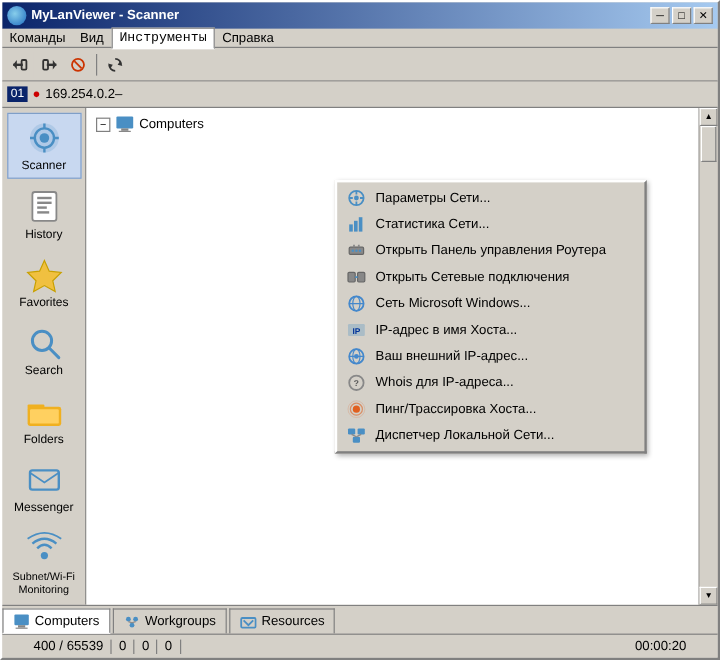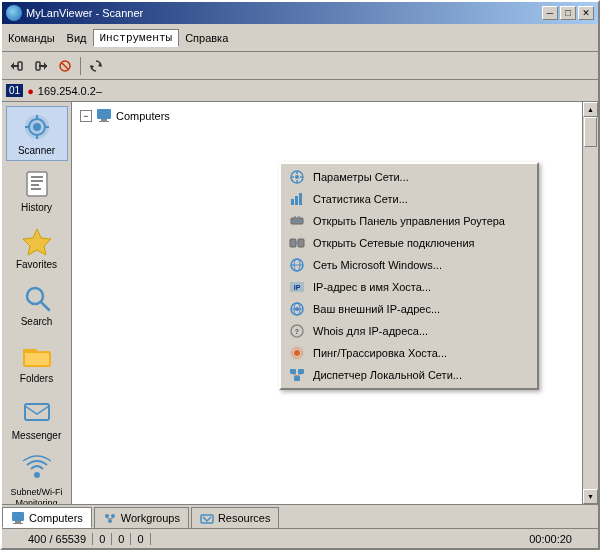--- a/index.html
+++ b/index.html
@@ -40,21 +40,21 @@
     }
     .titlebar-icon {
       width: 16px;
       height: 16px;
       background: radial-gradient(circle at 40% 40%, #87ceeb, #1e6bbf);
       border-radius: 50%;
       flex-shrink: 0;
     }
     .titlebar-text {
       color: white;
-      font-weight: normal;
+      font-weight: bold;
       font-size: 11px;
     }
     .titlebar-buttons {
       display: flex;
       gap: 2px;
     }
     .titlebar-btn {
       width: 16px;
       height: 14px;
       background: #d4d0c8;
@@ -64,21 +64,21 @@
       display: flex;
       align-items: center;
       justify-content: center;
       font-size: 9px;
       cursor: pointer;
       color: #000;
     }
 
     
     .menubar {
-      height: 28px;
+      height: 16px;
       background: #d4d0c8;
       display: flex;
       align-items: center;
       border-bottom: 1px solid #808080;
       flex-shrink: 0;
     }
     .menubar-item {
       padding: 2px 6px;
       cursor: pointer;
       font-size: 11px;

